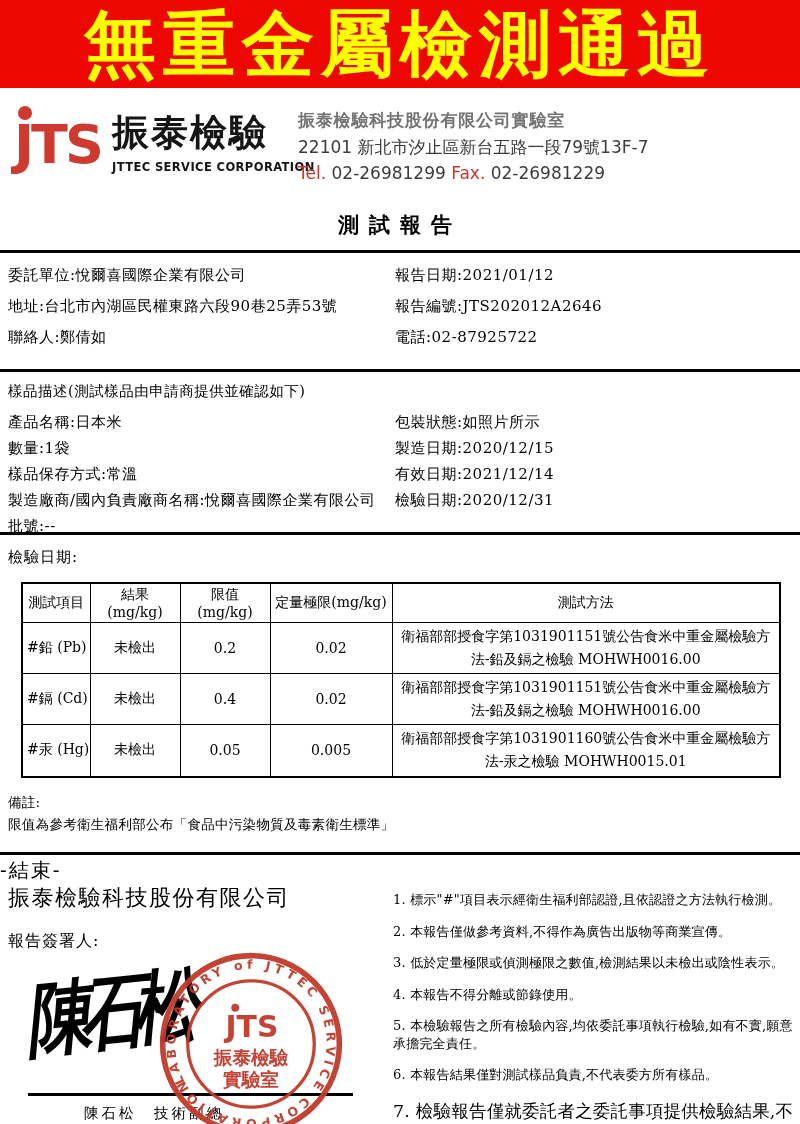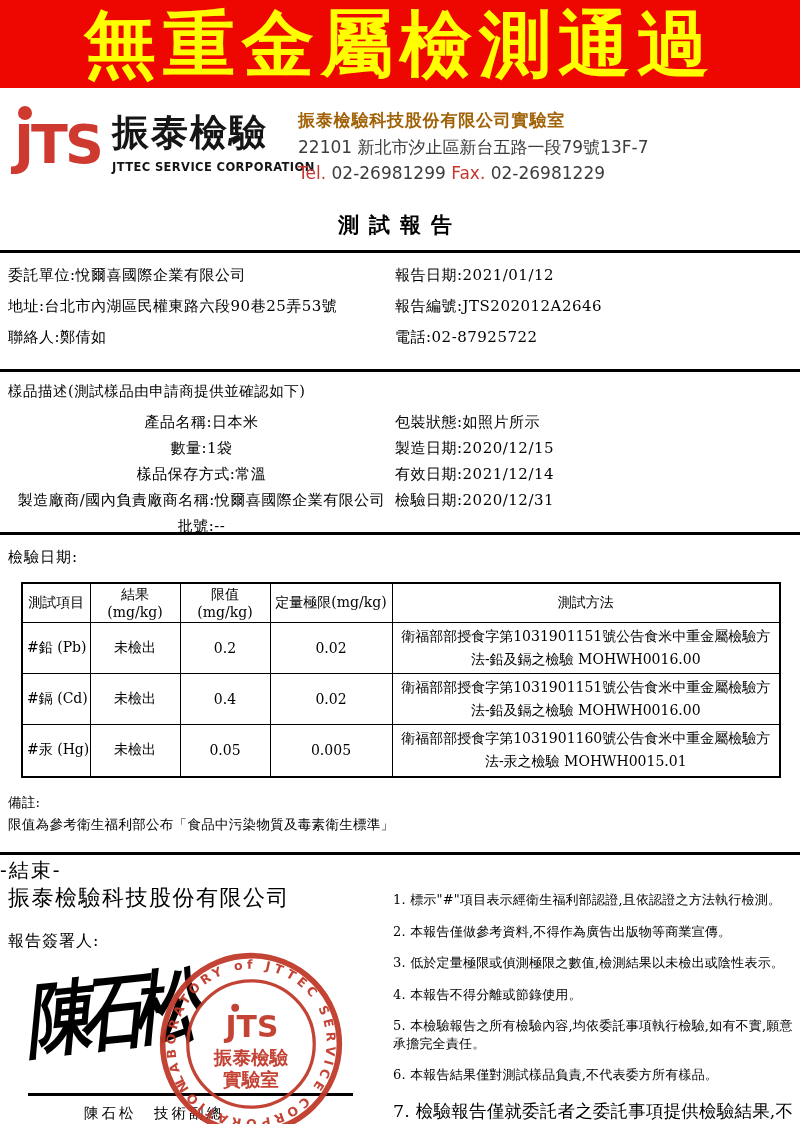--- a/index.html
+++ b/index.html
@@ -22,36 +22,36 @@
     color:#cf3a30; }
   .jts-dot { position:absolute; top:2px; left:4px; width:14px; height:14px; border-radius:50%; background:#cf3a30; }
   .jts-text { position:absolute; top:14px; left:0; font-size:54px; letter-spacing:-3px; line-height:1; }
   .brand { width:178px; padding-top:8px; }
   .brand-zh { font-family:"DejaVu Sans","Liberation Sans",sans-serif; font-weight:900;
     font-size:37px; letter-spacing:2px; color:#151515; line-height:1.15; white-space:nowrap; }
   .brand-en { font-family:"DejaVu Sans","Liberation Sans",sans-serif; font-weight:bold;
     font-size:11.5px; letter-spacing:.4px; color:#151515; margin-top:5px; white-space:nowrap; }
   .contact { padding-left:8px; padding-top:5px; font-family:"DejaVu Sans","Liberation Sans",sans-serif; }
   .contact div { white-space:nowrap; }
-  .contact-lab { color:#a16207; font-weight:bold; font-size:17px; letter-spacing:.8px; }
+  .contact-lab { color:#737373; font-weight:bold; font-size:17px; letter-spacing:.8px; }
   .contact-addr { color:#3c3c3c; font-size:17px; margin-top:4px; }
   .contact-tel { color:#3c3c3c; font-size:17px; margin-top:4px; }
   .red-label { color:#c8372d; }
   
   .report-title { text-align:center; font-size:21px; font-weight:600; letter-spacing:10px; padding:10px 0 11px; }
   .rule { height:3px; background:#000; }
   
   .client { display:flex; padding:7px 0 16px 8px; }
   .client-left { width:387px; }
   .client-right { flex:1; }
   .kv { font-size:15px; line-height:31px; letter-spacing:.5px; white-space:nowrap; }
   .sample { padding:6px 0 6px 8px; height:160px; }
   .sample-heading { font-size:14.5px; letter-spacing:.5px; margin:4px 0 8px; }
   .sample-cols { display:flex; }
-  .sample-cols .col-l { width:387px;text-align:center; }
+  .sample-cols .col-l { width:387px; }
   .sample-cols .col-r { flex:1; }
   .sample .kv { line-height:26px; }
   
   .results-heading { font-size:15px; letter-spacing:1px; padding:13px 0 0 8px; }
   table.results { border-collapse:collapse; table-layout:fixed; width:758px; margin:15px 0 0 21px;
     border:2px solid #000; }
   table.results th, table.results td { border:1px solid #000; text-align:center; padding:2px 4px; font-weight:normal;margin-left:36px; }
   table.results th { height:33px; font-size:14px; }
   table.results td { height:51px; font-size:14px; }
   td.item-cell { text-align:left; padding-left:6px; white-space:nowrap; }

